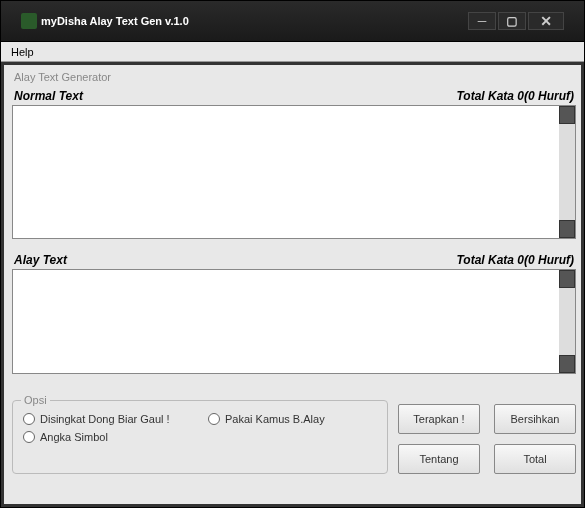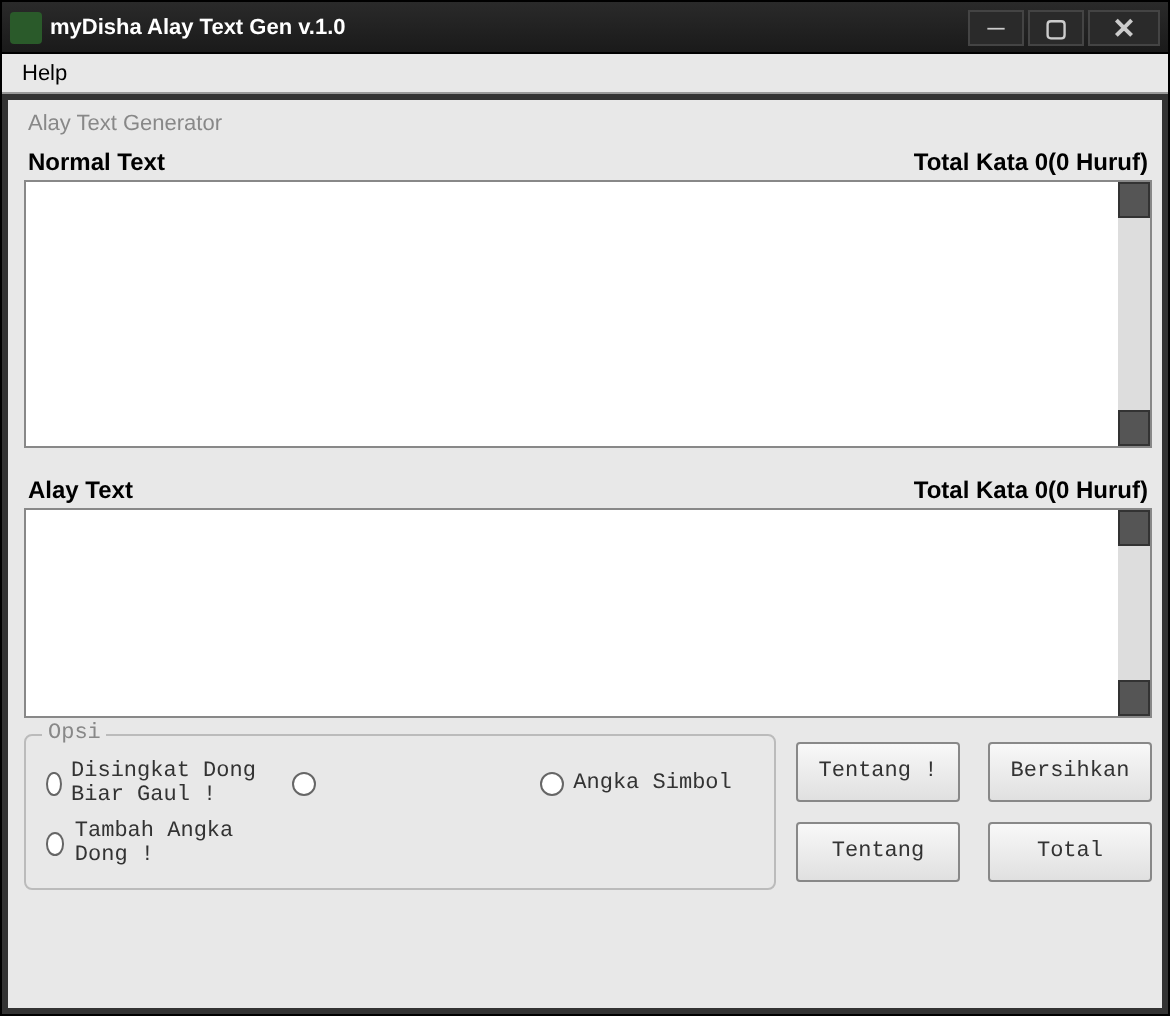--- a/index.html
+++ b/index.html
@@ -13,25 +13,25 @@
     }
     .window {
       width: 585px;
       height: 508px;
       background: #1a1a1a;
       border: 1px solid #000;
       display: flex;
       flex-direction: column;
     }
     .titlebar {
-      height: 26px;
+      height: 41px;
       background: linear-gradient(#2a2a2a, #1a1a1a);
       display: flex;
       align-items: center;
-      padding: 0 4px;
+      padding: 0 20px;
       color: #fff;
       font-weight: bold;
       font-size: 11px;
       border-bottom: 1px solid #000;
     }
     .titlebar .icon {
       width: 16px;
       height: 16px;
       background: #2a5a2a;
       margin-right: 4px;
@@ -78,20 +78,21 @@
       font-size: 11px;
       margin: 2px 0 6px 2px;
     }
     .section-head {
       display: flex;
       justify-content: space-between;
       font-weight: bold;
       font-size: 12px;
       color: #000;
       padding: 0 2px 2px 2px;
+      font-style: italic;
     }
     .textbox-wrap {
       position: relative;
       border: 1px solid #888;
       background: #fff;
       display: flex;
     }
     .textbox-wrap.h1 { height: 134px; }
     .textbox-wrap.h2 { height: 105px; }
     .textbox {
@@ -112,41 +113,40 @@
     }
     .scroll .sbtn {
       height: 18px;
       background: #555;
       border: 1px solid #333;
     }
     .spacer { height: 14px; }
     .bottom {
       display: flex;
       gap: 10px;
-      margin-top: 8px;
-      font-family: Liberation Mono, monospace;
+      margin-top: 26px;
     }
     .opsi {
       flex: 1;
       border: 1px solid #bbb;
       border-radius: 4px;
       padding: 6px 10px 10px 10px;
       position: relative;
     }
     .opsi .legend {
       position: absolute;
       top: -7px;
       left: 8px;
       background: #e8e8e8;
       padding: 0 3px;
       color: #888;
     }
     .opsi-grid {
       display: grid;
-      grid-template-columns: 1fr 1fr 1fr;
+      grid-template-columns: 1fr 1fr;
       gap: 6px 16px;
       margin-top: 6px;
     }
     .radio {
       display: flex;
       align-items: center;
       gap: 5px;
       color: #333;
       cursor: pointer;
     }
@@ -227,32 +227,29 @@
     <div class="bottom">
       <div class="opsi">
         <div class="legend">Opsi</div>
         <div class="opsi-grid">
           <div class="radio">
             <span class="circ"></span>
             <span>Disingkat Dong Biar Gaul !</span>
           </div>
           <div class="radio">
             <span class="circ"></span>
+            <span>Pakai Kamus B.Alay</span>
           </div>
           <div class="radio">
             <span class="circ"></span>
             <span>Angka Simbol</span>
           </div>
-          <div class="radio">
-            <span class="circ"></span>
-            <span>Tambah Angka Dong !</span>
-          </div>
         </div>
       </div>
       <div class="btns">
-        <div class="btn">Tentang !</div>
+        <div class="btn">Terapkan !</div>
         <div class="btn">Bersihkan</div>
         <div class="btn">Tentang</div>
         <div class="btn">Total</div>
       </div>
     </div>
   </div>
 </div>
 
 </body></html>

